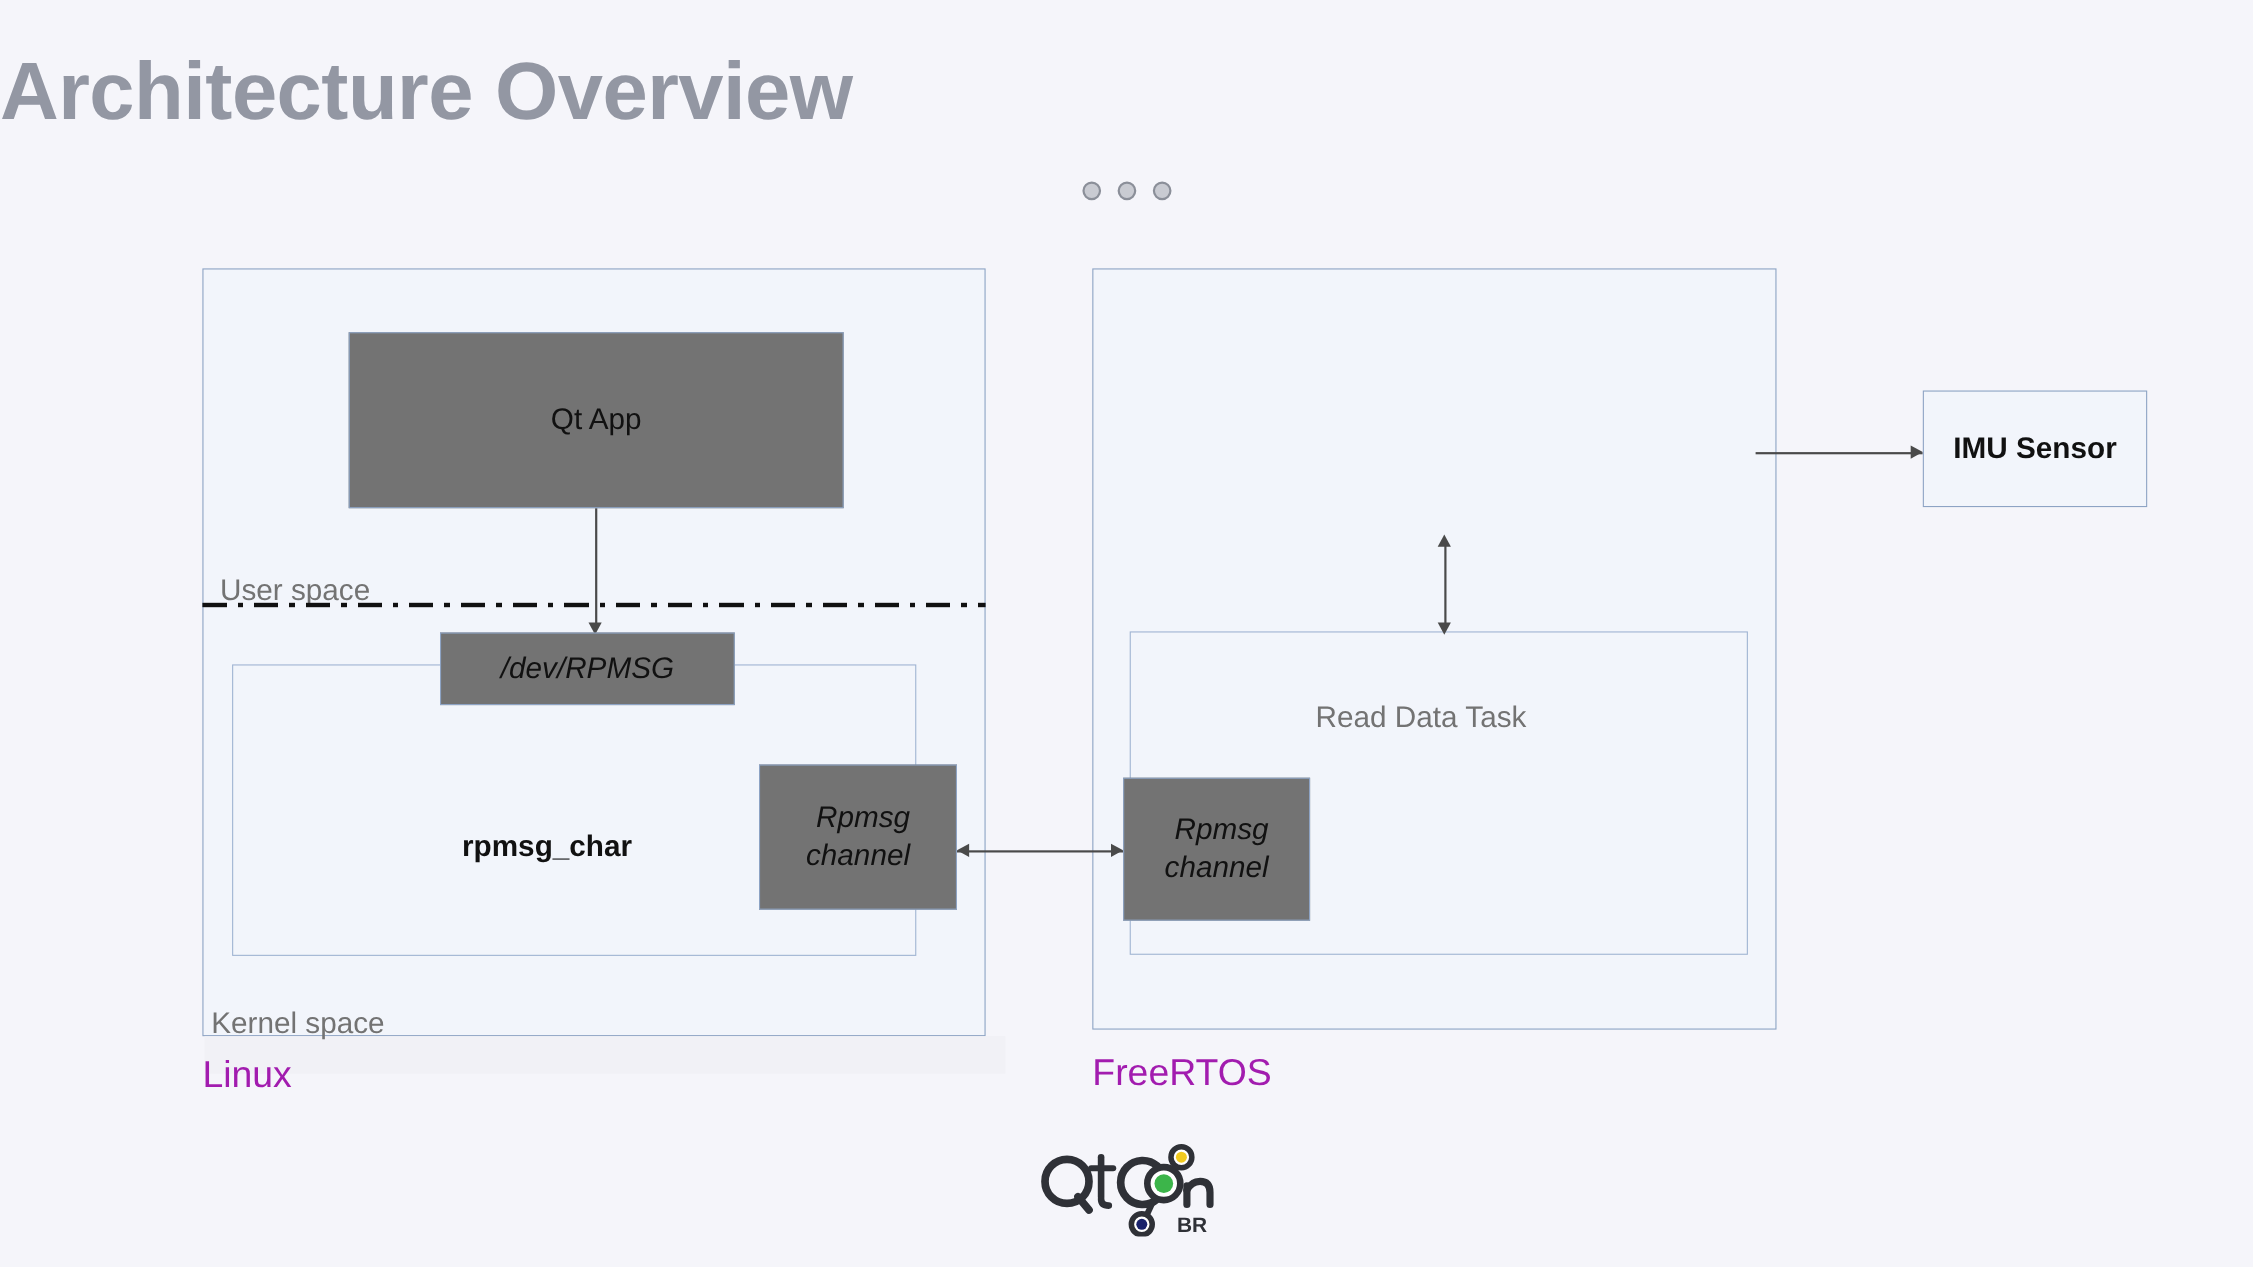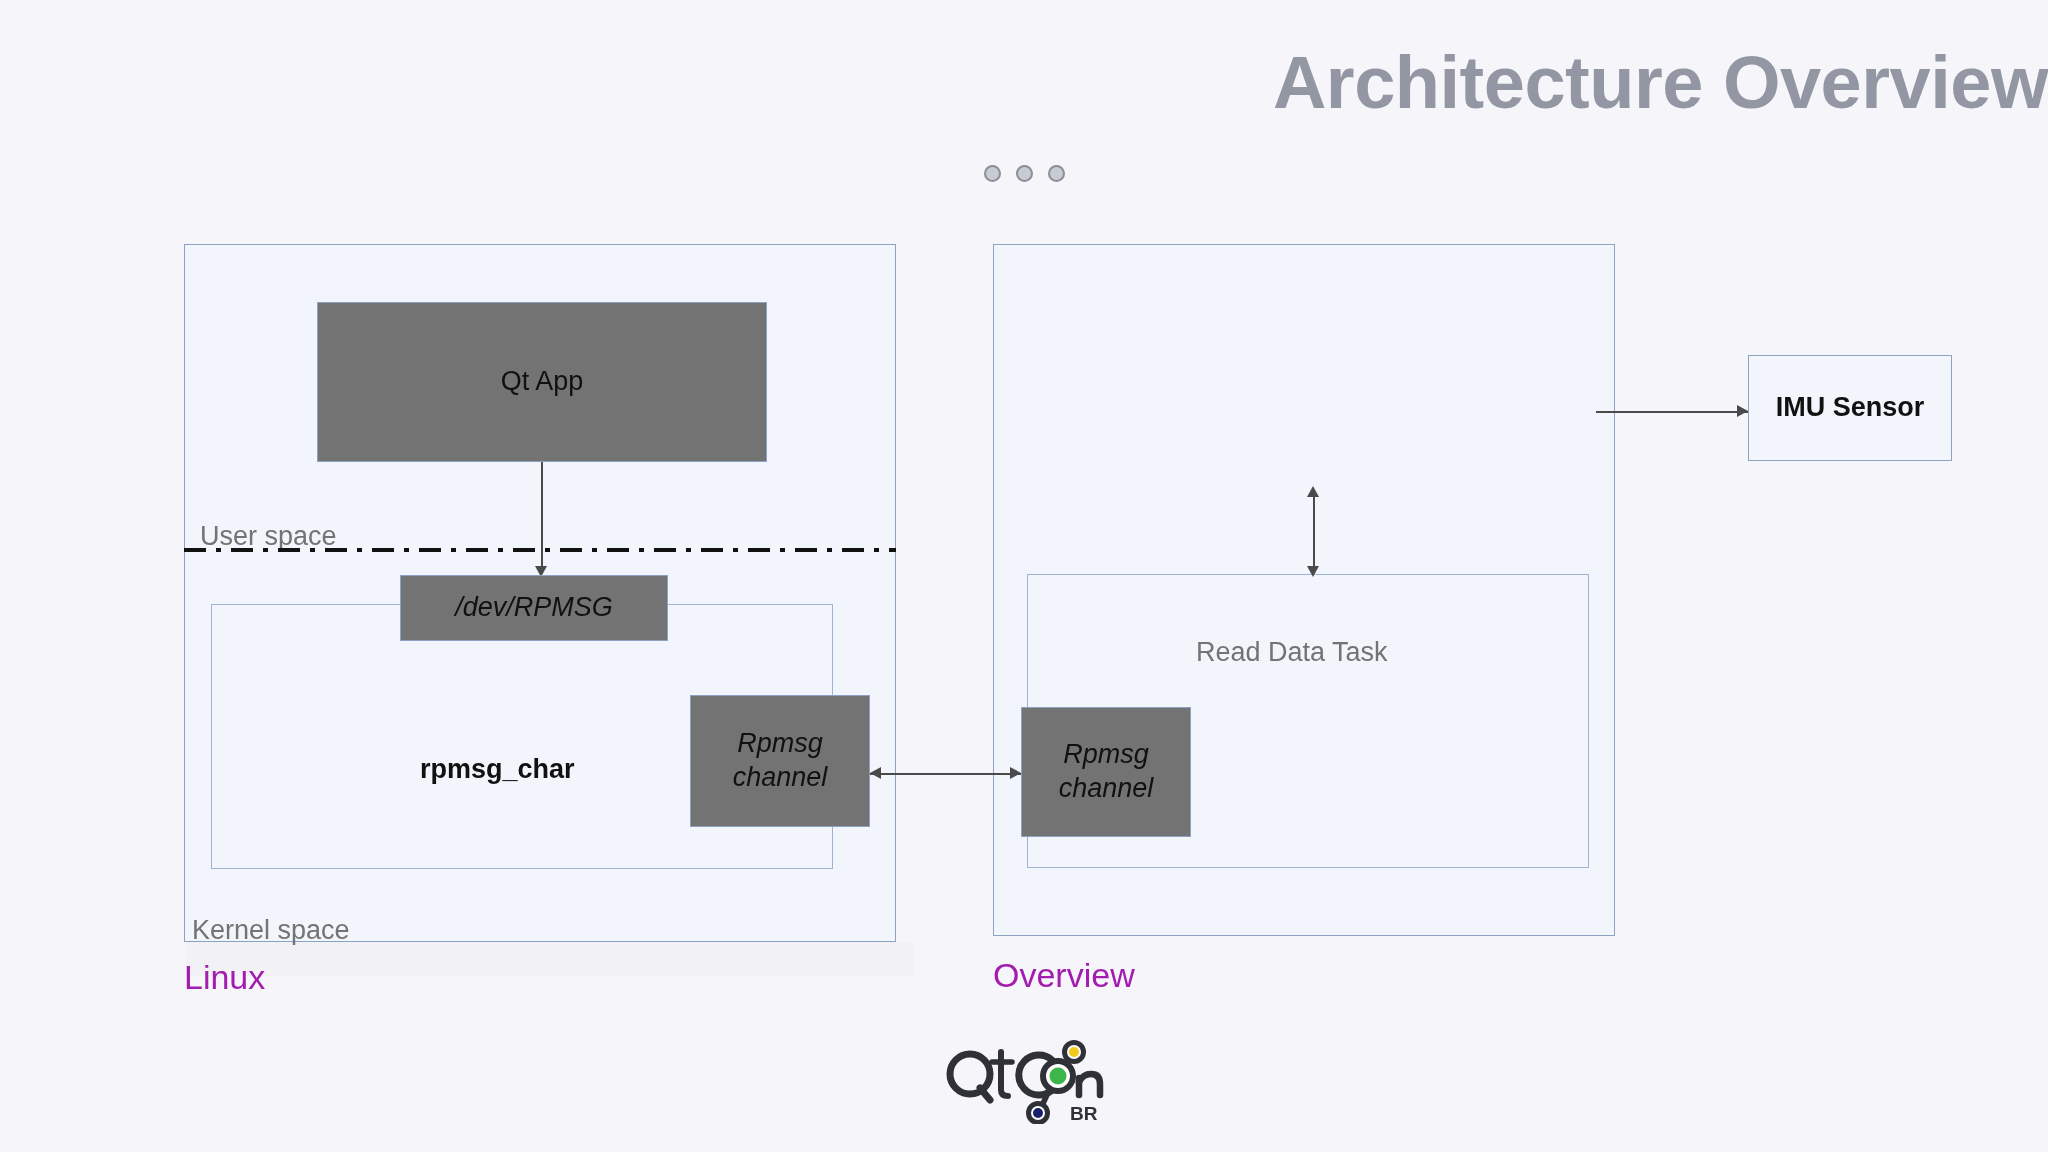--- a/index.html
+++ b/index.html
@@ -8,21 +8,21 @@
     background:#f5f5fa;
     font-family:"Liberation Sans", sans-serif;
     overflow:hidden;
     position:relative;
   }
   .stage{position:absolute;inset:0;}
 
   
   #slide-title{
     position:absolute;left:0;top:42px;width:2048px;
-    text-align:right;
+    text-align:left;
     font-size:74px;font-weight:bold;
     color:#9397a3;
     letter-spacing:-0.5px;
     line-height:1.1;
   }
   #pager-dots{
     position:absolute;left:0;top:165px;width:2048px;
     display:flex;justify-content:center;gap:15px;
   }
   #pager-dots .dot{
@@ -50,21 +50,21 @@
     border:1.4px solid #8da3c4;
     background:#737373;
     display:flex;align-items:center;justify-content:center;
     text-align:center;
     color:#111;
     font-size:27px;
     line-height:1.25;
     z-index:6;
   }
   .node.flat{background:#f2f5fb;}
-  .node.italic{font-style:italic;}
+  .node.italic{font-style:italic;text-align:right;}
   .label{
     position:absolute;
     color:#737373;
     font-size:27px;
     white-space:nowrap;
     z-index:7;
     margin-top:24px;
   }
   .caption{
     position:absolute;
@@ -175,21 +175,21 @@
   <div class="label" style="left:1196px;top:613px;">Read Data Task</div>
 
   <div class="node italic" style="left:1021px;top:707px;width:170px;height:130px;">
     <span class="ml">Rpmsg<br>channel</span>
   </div>
 
   <div class="ln h" style="left:870px;top:773px;width:151px;"></div>
   <div class="arrow right" style="left:1010px;top:767px;"></div>
   <div class="arrow left" style="left:870px;top:767px;"></div>
 
-  <div class="caption" style="left:993px;top:956px;width:622px;">Overview</div>
+  <div class="caption" style="left:993px;top:956px;width:622px;">FreeRTOS</div>
 
   <div class="node flat" style="left:1748px;top:355px;width:204px;height:106px;font-weight:bold;">
     <span>IMU Sensor</span>
   </div>
   <div class="ln h" style="left:1596px;top:411px;width:152px;"></div>
   <div class="arrow right" style="left:1737px;top:405px;"></div>
 
   <div id="qtcon-logo">
     <svg width="170" height="84" viewBox="0 0 170 84" xmlns="http://www.w3.org/2000/svg">
 

